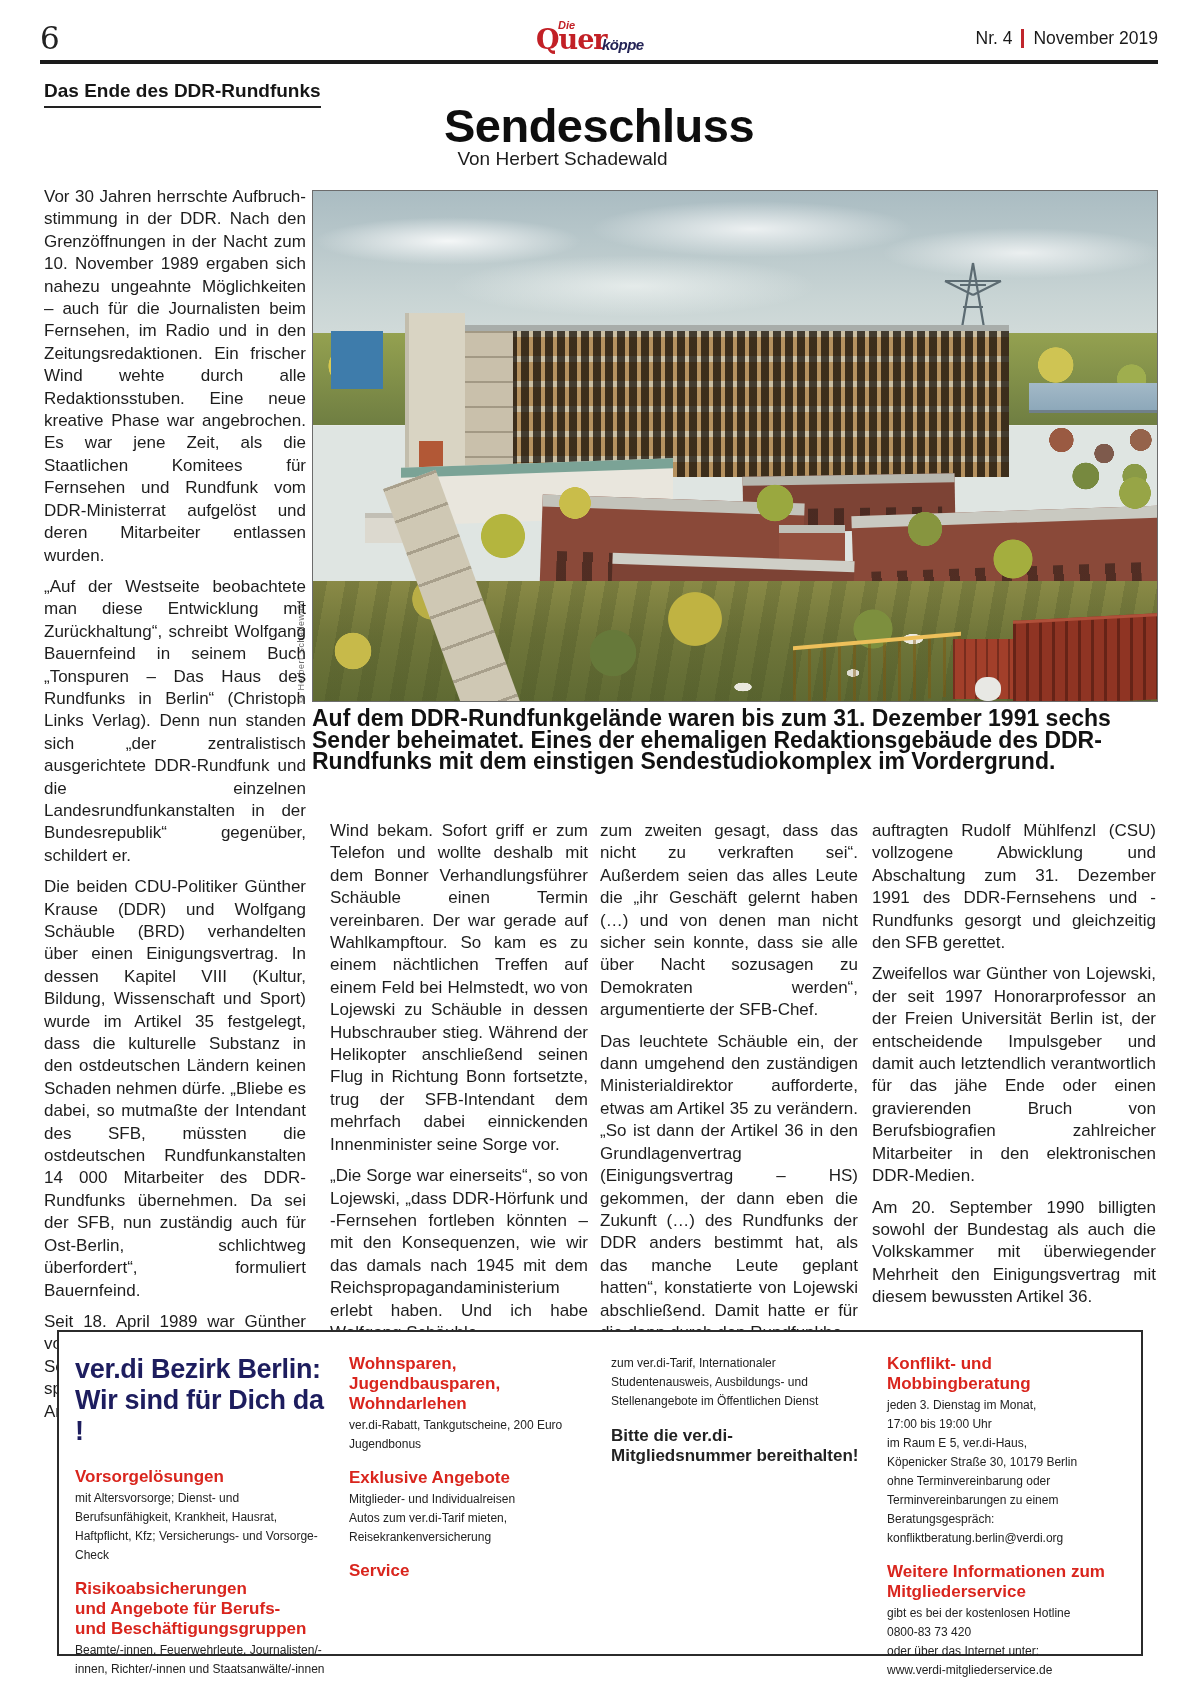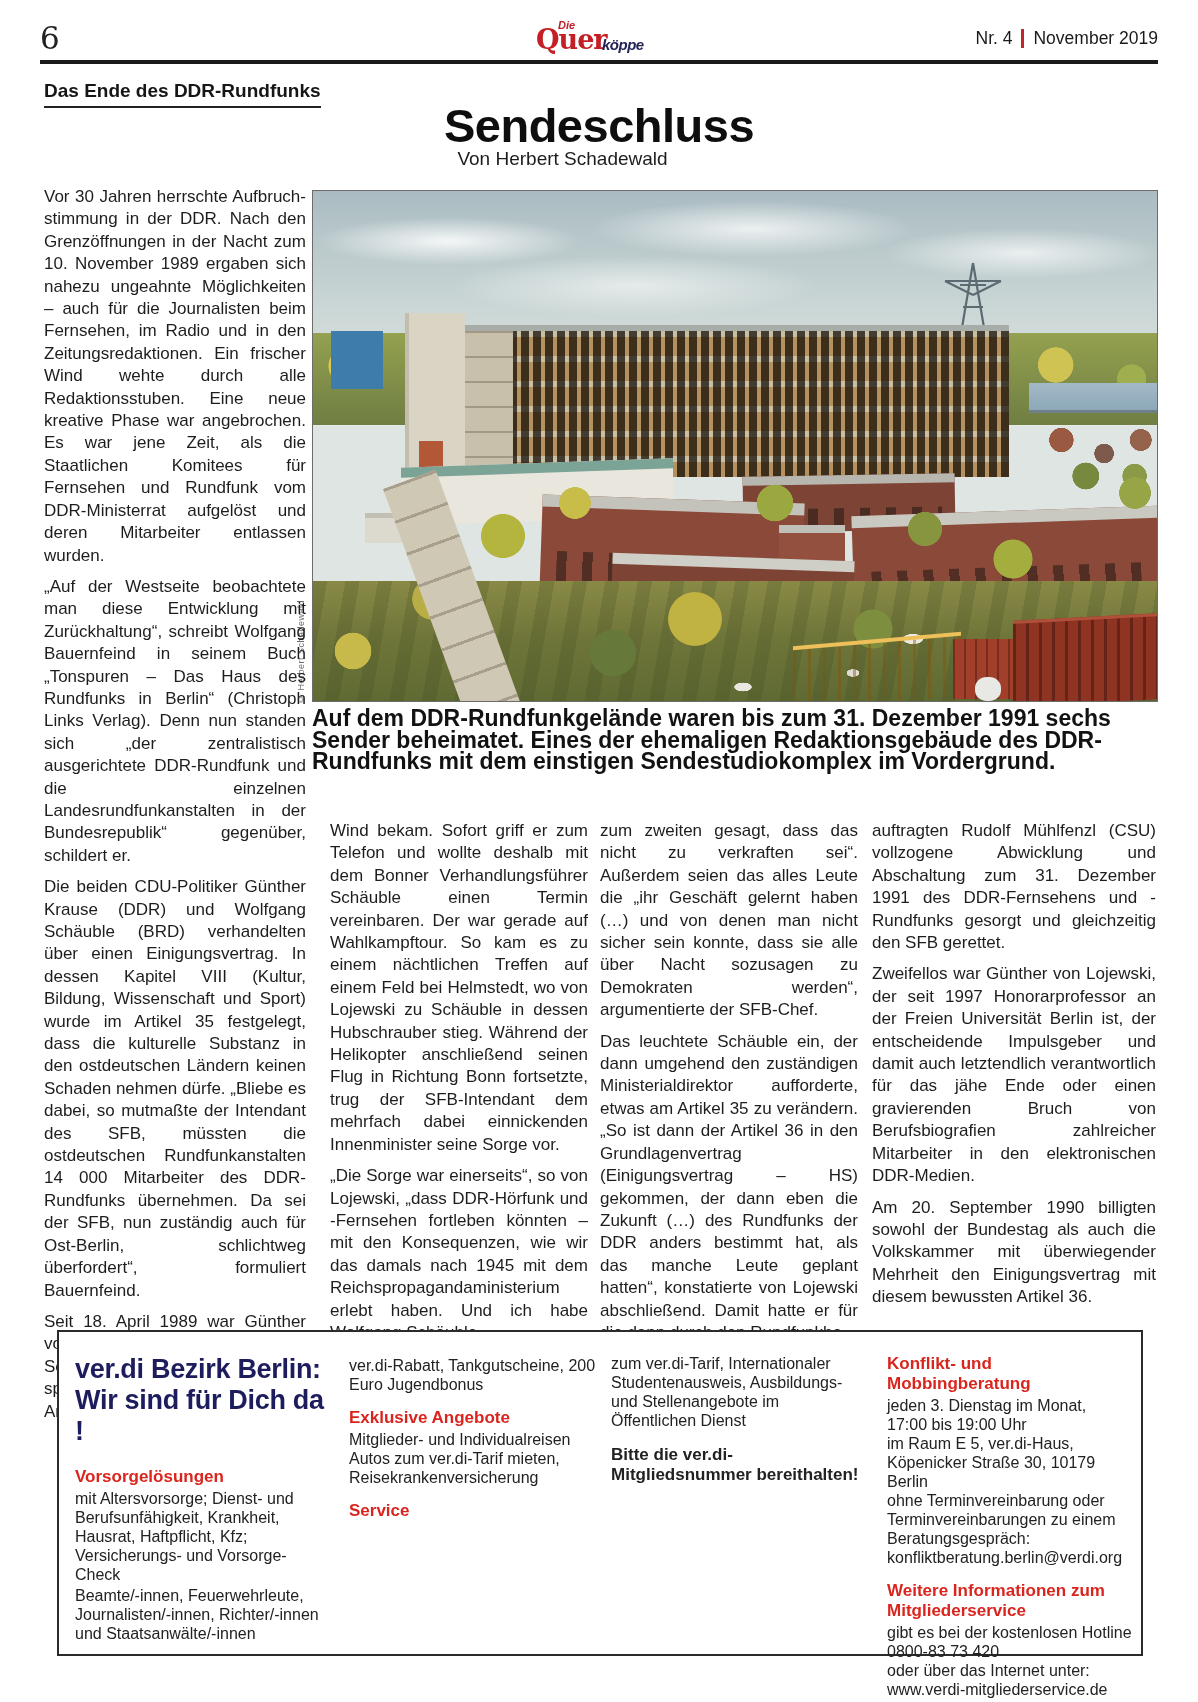--- a/index.html
+++ b/index.html
@@ -123,21 +123,21 @@
   
   .adbox { position:absolute; left:57px; top:1330px; width:1086px; height:326px; border:2px solid #2b2b2b; background:#fff;padding-left:8px; }
   .ad-col { position:absolute; top:22px; }
   .ad1 { left:16px;  width:252px; }
   .ad2 { left:290px; width:250px; }
   .ad3 { left:552px; width:250px; }
   .ad4 { left:828px; width:246px; }
   .pre { white-space:pre-line; }
   .ad-title { font-size:27px; line-height:31px; font-weight:bold; color:#1d1d5e; margin-bottom:20px; letter-spacing:-0.3px; }
   .ad-head { font-size:17px; line-height:20px; font-weight:bold; color:#d9251d; margin-top:14px; }
-  .ad-body { font-size:16px; line-height:19px; color:#222; margin-top:2px; }
+  .ad-body { font-size:12px; line-height:19px; color:#222; margin-top:2px; }
   .ad-sec:first-child .ad-head { margin-top:0; }
   .ad-note { font-size:17px; line-height:20px; font-weight:bold; color:#222; margin-top:15px; }
 </style>
 </head>
 <body>
 
 <div class="page">
 
   <div class="pagenum">6</div>
   <div class="logo">
@@ -225,25 +225,29 @@
 
   <div class="adbox">
     <div class="ad-col ad1">
       <div class="ad-title pre">ver.di Bezirk Berlin:
 Wir sind für Dich da !</div>
       <div class="ad-sec">
         <div class="ad-head pre">Vorsorgelösungen</div>
         <div class="ad-body pre">mit Altersvorsorge; Dienst- und Berufsunfähigkeit, Krankheit, Hausrat, Haftpflicht, Kfz; Versicherungs- und Vorsorge-Check</div>
       </div>
       <div class="ad-sec">
+        <div class="ad-head pre">Risikoabsicherungen
+und Angebote für Berufs-
+und Beschäftigungsgruppen</div>
         <div class="ad-body pre">Beamte/-innen, Feuerwehrleute, Journalisten/-innen, Richter/-innen und Staatsanwälte/-innen</div>
       </div>
     </div>
     <div class="ad-col ad2">
       <div class="ad-sec">
+        <div class="ad-head pre">Wohnsparen, Jugendbausparen, Wohndarlehen</div>
         <div class="ad-body pre">ver.di-Rabatt, Tankgutscheine, 200 Euro Jugendbonus</div>
       </div>
       <div class="ad-sec">
         <div class="ad-head pre">Exklusive Angebote</div>
         <div class="ad-body pre">Mitglieder- und Individualreisen
 Autos zum ver.di-Tarif mieten,
 Reisekrankenversicherung</div>
       </div>
       <div class="ad-sec">
         <div class="ad-head pre">Service</div>

